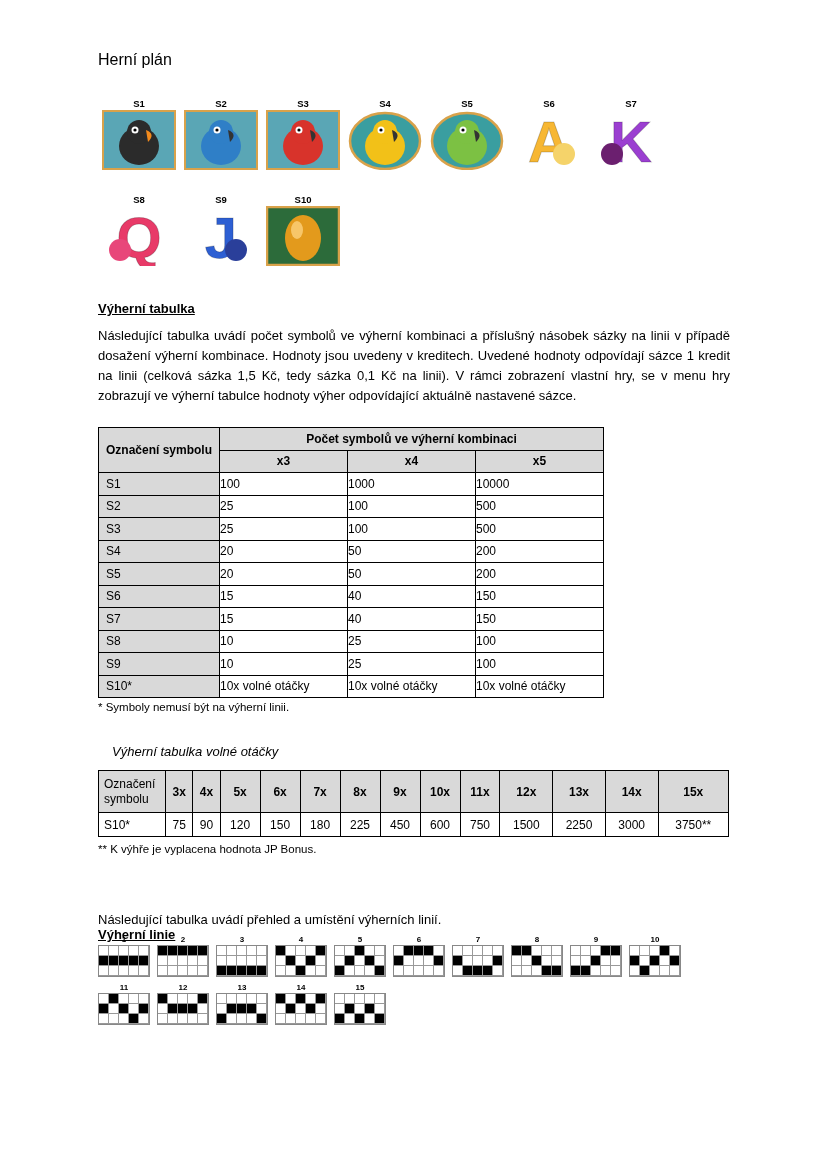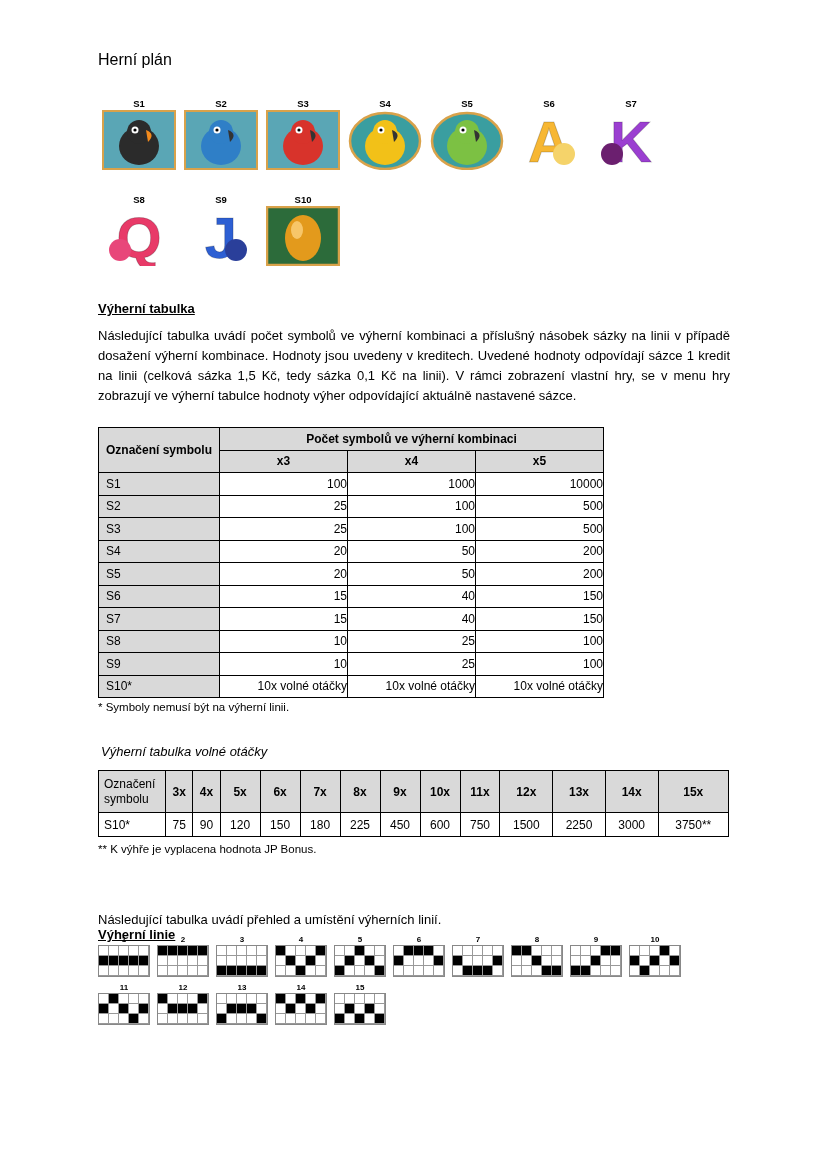--- a/index.html
+++ b/index.html
@@ -9,23 +9,23 @@
   .sym { width:82px; display:flex; flex-direction:column; align-items:center; }
   .sym-label { font-size:9.5px; font-weight:bold; height:13px; line-height:13px; }
   .sym-img { width:74px; height:60px; position:relative; }
   h3 { position:absolute; left:98px; margin:0; font-size:13px; font-weight:bold;text-decoration:underline; }
   .para { position:absolute; left:98px; width:632px; font-size:13px; line-height:20px; text-align:justify; margin:0; }
   table { border-collapse:collapse; font-size:12px; }
   td, th { border:1px solid #000; padding:0; height:21.5px; }
   .pay { position:absolute; left:98px; top:427px; width:506px; }
   .pay th { background:#d9d9d9; font-weight:bold; text-align:center; }
   .pay td.sym-cell { background:#d9d9d9; text-align:left; padding-left:7px; width:112px; }
-  .pay td.val { text-align:right; }
+  .pay td.val { text-align:left; }
   .note { position:absolute; left:98px; font-size:11.5px; }
-  .italic-title { position:absolute; left:101px; font-size:13px; font-style:italic; }
+  .italic-title { position:absolute; left:112px; font-size:13px; font-style:italic; }
   .free { position:absolute; left:98px; top:770px; width:631px; }
   .free th { background:#d9d9d9; font-weight:bold; text-align:center; height:41px; }
   .free th.first { font-weight:normal; text-align:left; padding-left:5px; font-size:12px; line-height:15px; width:61px; }
   .free td { text-align:center; height:23px; }
   .free td.first { text-align:left; padding-left:5px; }
   .lines { position:absolute; left:98px; }
   .line { position:absolute; width:52px; }
   .line-num { font-size:8px; font-weight:bold; text-align:center; height:10px; line-height:10px; }
   .grid { display:grid; grid-template-columns:repeat(5,10px); grid-template-rows:repeat(3,10px); gap:0; border:1px solid #888; width:50px; }
   .cell { width:10px; height:10px; box-sizing:border-box; border-right:1px solid #999; border-bottom:1px solid #999; background:#fff; }

